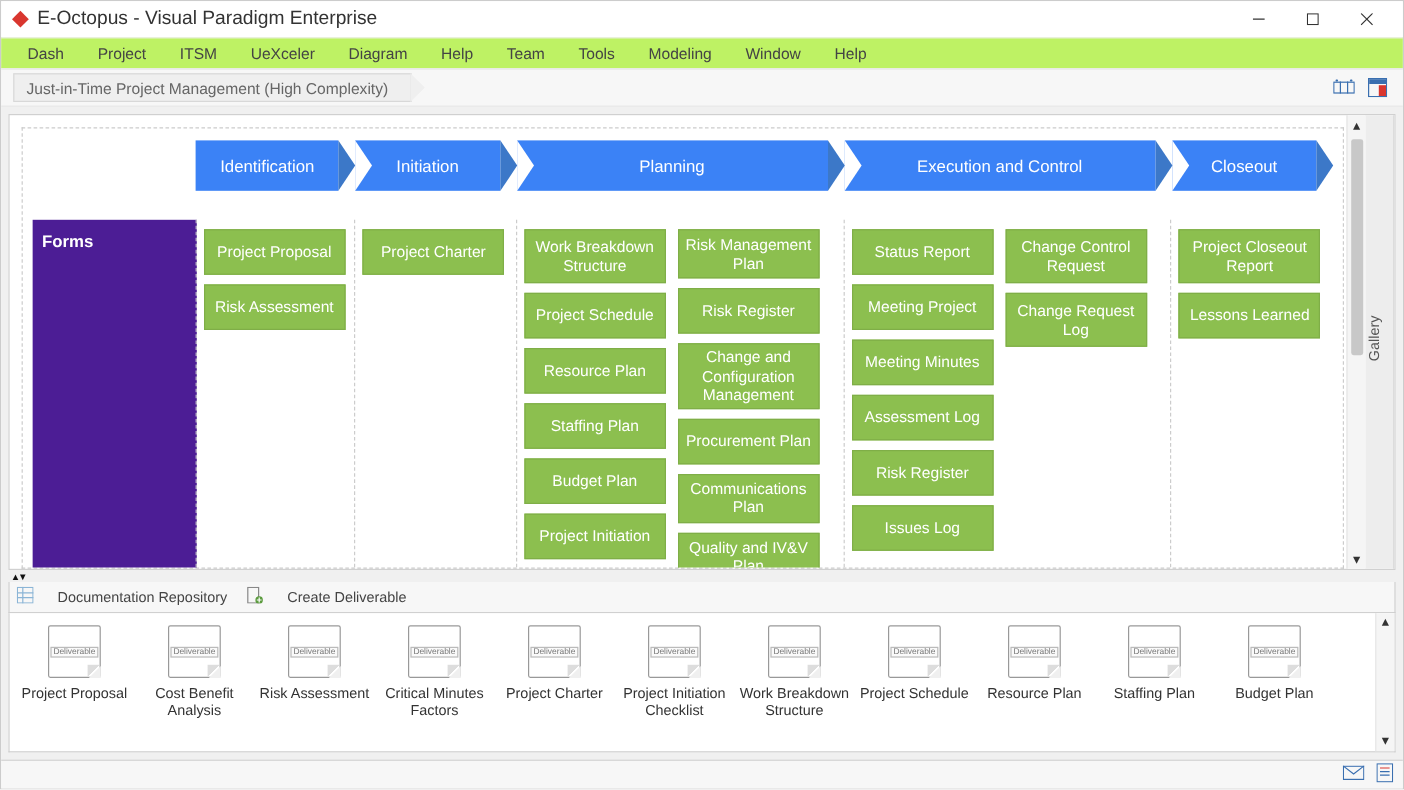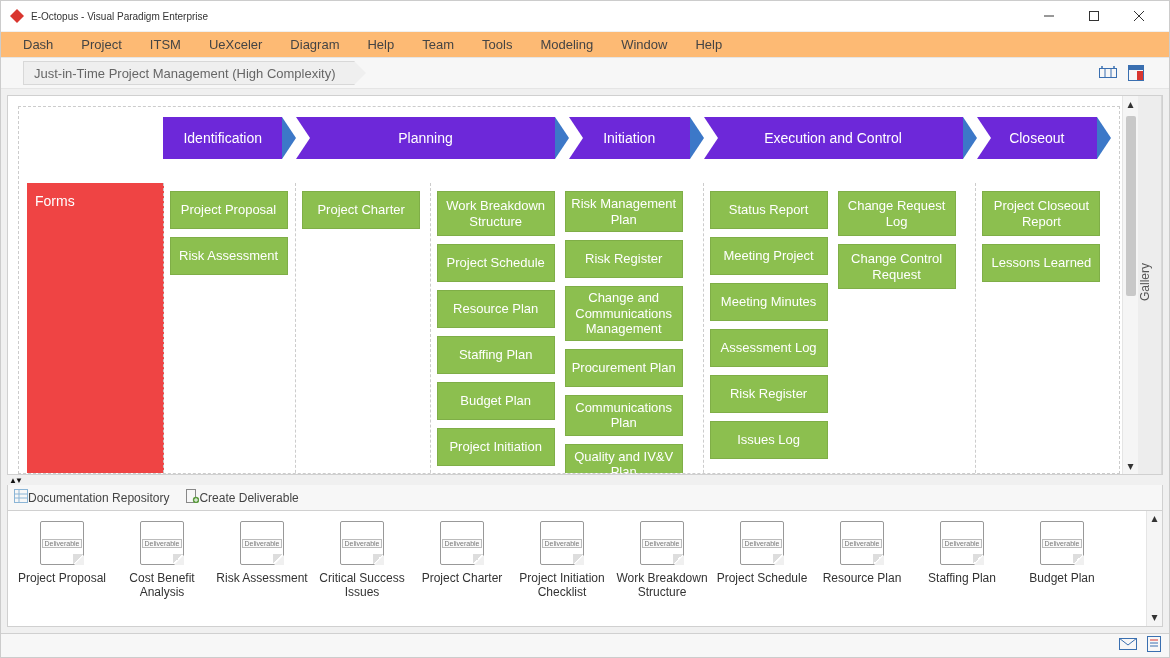--- a/index.html
+++ b/index.html
@@ -1,51 +1,51 @@
 <!DOCTYPE html>
 <html><head>
 <meta charset="utf-8">
 <style>
   * { box-sizing: border-box; }
   html, body { margin: 0; padding: 0; font-family: "Segoe UI", Arial, sans-serif; font-size: 12px; color: #333; background: #fff; width: 1170px; height: 658px; overflow: hidden; }
   .window { width: 1170px; height: 658px; display: flex; flex-direction: column; border: 1px solid #ccc; }
   .titlebar { height: 30px; display: flex; align-items: center; padding: 0 8px; background: #fff; }
   .titlebar .logo { width: 16px; height: 16px; margin-right: 6px; }
-  .titlebar .title { flex: 1; font-size: 10px; }
+  .titlebar .title { flex: 1; font-size: 16px; }
   .titlebar .win-controls { display: flex; gap: 0; }
   .titlebar .win-btn { width: 45px; height: 28px; display: flex; align-items: center; justify-content: center; cursor: pointer; }
-  .menubar { height: 26px; display: flex; align-items: center; padding: 0 8px; background: #fdba74; border-top: 1px solid #f0f0f0; }
+  .menubar { height: 26px; display: flex; align-items: center; padding: 0 8px; background: #bef264; border-top: 1px solid #f0f0f0; }
   .menubar .menu-item { padding: 4px 14px; cursor: pointer; font-size: 13px; color: #444; }
-  .breadcrumb-bar { height: 32px; display: flex; align-items: center; padding: 0 22px; background: #f7f7f7; border-top: 1px solid #e5e5e5; border-bottom: 1px solid #e5e5e5; }
+  .breadcrumb-bar { height: 32px; display: flex; align-items: center; padding: 0 10px; background: #f7f7f7; border-top: 1px solid #e5e5e5; border-bottom: 1px solid #e5e5e5; }
   .breadcrumb-chip { position: relative; height: 24px; display: flex; align-items: center; padding: 0 18px 0 10px; background: #efefef; color: #666; font-size: 13px; border: 1px solid #d8d8d8; }
   .breadcrumb-chip::after { content: ''; position: absolute; right: -12px; top: -1px; width: 0; height: 0; border-top: 12px solid transparent; border-bottom: 12px solid transparent; border-left: 12px solid #efefef; }
   .breadcrumb-bar .spacer { flex: 1; }
   .breadcrumb-bar .tool-icon { width: 22px; height: 22px; margin-left: 6px; display:flex; align-items:center; justify-content:center; cursor:pointer; }
   .content { flex: 1; display: flex; flex-direction: column; background: #f0f0f0; padding: 6px; min-height: 0; }
   .canvas-frame { flex: 1; display: flex; background: #fff; border: 1px solid #d0d0d0; min-height: 0; }
   .canvas { flex: 1; overflow: hidden; position: relative; padding: 10px 8px 0 8px; border: 1px dashed #ccc; margin: 10px 2px 0 10px; }
   .scrollbar-v { width: 16px; background: #f5f5f5; display: flex; flex-direction: column; align-items: center; border-left: 1px solid #e5e5e5; }
   .scrollbar-v .arrow { height: 16px; width: 100%; display:flex; align-items:center; justify-content:center; }
   .scrollbar-v .thumb { width: 10px; height: 180px; background: #c8c8c8; border-radius: 2px; margin-top: 4px; }
   .gallery-tab { width: 24px; background: #ededed; border-left: 1px solid #d8d8d8; display:flex; align-items:flex-start; justify-content:center; padding-top: 6px; writing-mode: vertical-rl; transform: rotate(180deg); font-size: 12px; color:#555; cursor:pointer; }
   .grid-row { display: flex; align-items: stretch; }
-  .side-label { width: 138px; background: #ef4444; color: #fff; font-weight: normal; padding: 10px 8px; font-size: 14px; border-right: 1px dashed #ccc; }
+  .side-label { width: 138px; background: #4c1d95; color: #fff; font-weight: bold; padding: 10px 8px; font-size: 14px; border-right: 1px dashed #ccc; }
   .phase-header-cell { height: 42px; display: flex; }
-  .phase-arrow { position: relative; flex: 1; background: #6d28d9; color: #fff; display: flex; align-items: center; justify-content: center; font-size: 14px; margin-right: 14px; }
+  .phase-arrow { position: relative; flex: 1; background: #3b82f6; color: #fff; display: flex; align-items: center; justify-content: center; font-size: 14px; margin-right: 14px; }
   .phase-arrow::after { content: ''; position: absolute; right: -14px; top: 0; width: 0; height: 0; border-top: 21px solid transparent; border-bottom: 21px solid transparent; border-left: 14px solid #3c78c8; z-index: 2; }
   .phase-arrow::before { content: ''; position: absolute; left: 0; top: 0; width: 0; height: 0; border-top: 21px solid transparent; border-bottom: 21px solid transparent; border-left: 14px solid #fff; }
   .phase-arrow.first::before { display: none; }
   .phase-body { padding: 8px 6px; display: flex; gap: 10px; border-right: 1px dashed #ccc; }
   .phase-body:last-child { border-right: none; }
   .card-col { display: flex; flex-direction: column; gap: 8px; }
   .card { width: 118px; min-height: 38px; background: #8cbf4f; color: #fff; text-align: center; display: flex; align-items: center; justify-content: center; padding: 6px 4px; font-size: 13px; line-height: 1.2; border: 1px solid #7fae47; cursor: pointer; }
   .splitter { height: 10px; display:flex; align-items:center; padding-left: 2px; }
   .splitter .tri { font-size: 8px; color: #111; letter-spacing: -2px; }
   .repo-toolbar { height: 26px; background: #f7f7f7; border: 1px solid #d0d0d0; border-top: none; display:flex; align-items:center; padding: 0 6px; gap: 16px; }
-  .repo-toolbar .rt-item { display:flex; align-items:center; gap:0; font-size: 12px; color:#444; cursor:pointer; }
+  .repo-toolbar .rt-item { display:flex; align-items:center; gap:20px; font-size: 12px; color:#444; cursor:pointer; }
   .deliverables-strip { height: 116px; background:#fff; border:1px solid #d0d0d0; border-top: none; display:flex; align-items: stretch; }
   .deliverables-inner { flex:1; display:flex; align-items:flex-start; padding: 10px 4px 4px 4px; overflow:hidden; }
   .deliverable { width: 100px; display:flex; flex-direction:column; align-items:center; gap:6px; cursor:pointer; }
   .doc-icon { width: 44px; height: 44px; border: 1px solid #999; border-radius: 2px; position: relative; background: #fff; display:flex; align-items:center; justify-content:center; }
   .doc-icon::after { content:''; position:absolute; right:-1px; bottom:-1px; width:0; height:0; border-bottom:10px solid #f0f0f0; border-left:10px solid transparent; }
   .doc-icon::before { content:''; position:absolute; right:0; bottom:0; width:10px; height:10px; background: linear-gradient(135deg, #ddd 0%, #ddd 50%, transparent 50%); }
   .doc-icon .tag { font-size: 7px; color:#777; border:1px solid #bbb; padding: 0 1px; background:#fafafa; }
   .deliverable .label { font-size: 12px; color:#333; text-align:center; line-height:1.2; }
   .deliverables-strip .vscroll { width:16px; background:#f5f5f5; border-left:1px solid #e5e5e5; display:flex; flex-direction:column; align-items:center; }
   .statusbar { height: 24px; background:#f7f7f7; border-top:1px solid #d0d0d0; display:flex; align-items:center; justify-content:flex-end; padding: 0 8px; gap:10px; }
@@ -120,25 +120,25 @@
   </div>
 
   <div class="content">
     <div class="canvas-frame">
       <div class="canvas" id="canvas">
           <div class="grid-row">
             <div style="width: 138px;"></div>
             <div class="phase-header-cell" style="width: 134px;">
               <div class="phase-arrow first">Identification</div>
             </div>
+            <div class="phase-header-cell" style="width: 136px;">
+              <div class="phase-arrow">Initiation</div>
+            </div>
             <div class="phase-header-cell" style="width: 276px;">
               <div class="phase-arrow">Planning</div>
-            </div>
-            <div class="phase-header-cell" style="width: 136px;">
-              <div class="phase-arrow">Initiation</div>
             </div>
             <div class="phase-header-cell" style="width: 276px;">
               <div class="phase-arrow">Execution and Control</div>
             </div>
             <div class="phase-header-cell" style="width: 136px;">
               <div class="phase-arrow">Closeout</div>
             </div>
           </div>
           <div style="height: 24px;"></div>
           <div class="grid-row" style="height: 310px; overflow: hidden;">
@@ -159,38 +159,38 @@
                 <div class="card">Work Breakdown Structure</div>
                 <div class="card">Project Schedule</div>
                 <div class="card">Resource Plan</div>
                 <div class="card">Staffing Plan</div>
                 <div class="card">Budget Plan</div>
                 <div class="card">Project Initiation</div>
               </div>
               <div class="card-col">
                 <div class="card">Risk Management Plan</div>
                 <div class="card">Risk Register</div>
-                <div class="card">Change and Communications Management</div>
+                <div class="card">Change and Configuration Management</div>
                 <div class="card">Procurement Plan</div>
                 <div class="card">Communications Plan</div>
                 <div class="card">Quality and IV&amp;V Plan</div>
               </div>
             </div>
             <div class="phase-body" style="width: 276px;">
               <div class="card-col">
                 <div class="card">Status Report</div>
                 <div class="card">Meeting Project</div>
                 <div class="card">Meeting Minutes</div>
                 <div class="card">Assessment Log</div>
                 <div class="card">Risk Register</div>
                 <div class="card">Issues Log</div>
               </div>
               <div class="card-col">
+                <div class="card">Change Control Request</div>
                 <div class="card">Change Request Log</div>
-                <div class="card">Change Control Request</div>
               </div>
             </div>
             <div class="phase-body" style="width: 136px;">
               <div class="card-col">
                 <div class="card">Project Closeout Report</div>
                 <div class="card">Lessons Learned</div>
               </div>
             </div>
           </div>
         </div>
@@ -251,21 +251,21 @@
           <div class="deliverable">
             <div class="doc-icon">
               <span class="tag">Deliverable</span>
             </div>
             <div class="label">Risk Assessment</div>
           </div>
           <div class="deliverable">
             <div class="doc-icon">
               <span class="tag">Deliverable</span>
             </div>
-            <div class="label">Critical Success Issues</div>
+            <div class="label">Critical Minutes Factors</div>
           </div>
           <div class="deliverable">
             <div class="doc-icon">
               <span class="tag">Deliverable</span>
             </div>
             <div class="label">Project Charter</div>
           </div>
           <div class="deliverable">
             <div class="doc-icon">
               <span class="tag">Deliverable</span>

